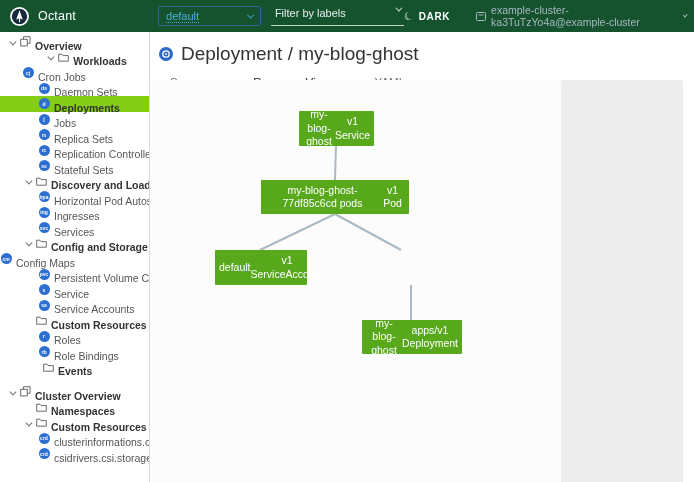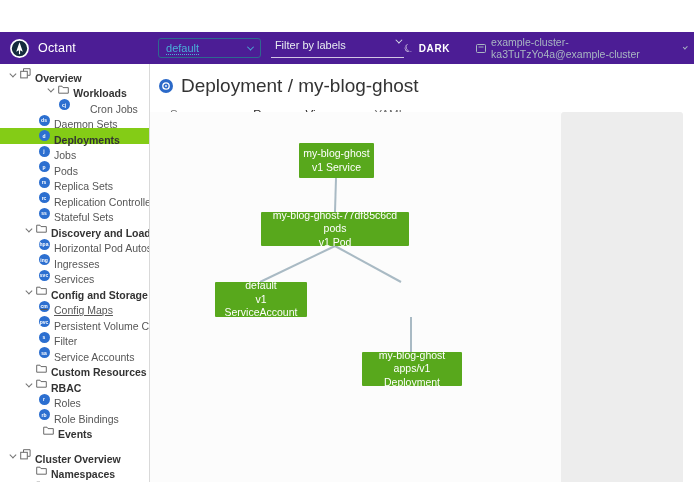--- a/index.html
+++ b/index.html
@@ -1,21 +1,21 @@
 <!DOCTYPE html>
 <html><head>
 <meta charset="utf-8">
 <style>
   * { margin:0; padding:0; box-sizing:border-box; }
   html,body { width:694px; height:482px; overflow:hidden; background:#fff;
               font-family:"Liberation Sans", sans-serif; }
 
   
-  .header { height:32px; background:#4c1d95; display:flex; align-items:center;
-            padding:0 8px 0 10px; position:relative;margin-top:32px; }
+  .header { height:32px; background:#14532d; display:flex; align-items:center;
+            padding:0 8px 0 10px; position:relative; }
   .logo-wrap { display:flex; align-items:center; }
   .logo-badge { width:19px; height:19px; }
   .app-name { color:#fff; font-size:12.5px; margin-left:9px; letter-spacing:.2px; }
   .ns-select { margin-left:82px; width:120px; height:20px; border:1px solid #2e688f;
                border-radius:3px; display:flex; align-items:center;
                justify-content:space-between; padding:0 7px; cursor:pointer; }
   .ns-select .val { color:#49afd9; font-size:11px; border-bottom:1px dotted #49afd9;
                     line-height:12px; }
   .chev-blue { width:5px; height:5px; border-right:1.4px solid #49afd9;
                border-bottom:1.4px solid #49afd9; transform:rotate(45deg) translate(-1px,-1px); }
@@ -71,22 +71,22 @@
          cursor:pointer; }
   .tab.active { color:#221f1f; border-bottom:3px solid #49afd9; margin-bottom:-1px; }
 
   
   .graph-area { position:absolute; left:0; top:48px; width:411px; bottom:0;
                 background:#fcfcfc; }
   .right-panel { position:absolute; left:411px; top:48px; width:122px; bottom:0;
                  background:#ededed; border-radius:3px 3px 0 0; }
   .edges-svg { position:absolute; left:0; top:0; }
   .gnode { position:absolute; color:#fff; font-size:10.5px; line-height:1.28;
-           display:flex; flex-direction:column; align-items:center;
-           justify-content:center; text-align:center; cursor:pointer;
+           display:flex; flex-direction:row; align-items:center;
+           text-align:center; cursor:pointer;
            border-radius:1px; padding:2px 4px; }
 </style>
 </head>
 <body>
 
 <div class="header">
   <div class="logo-wrap">
     <svg class="logo-badge" viewBox="0 0 20 20">
       <circle cx="10" cy="10" r="9" fill="#152b3e" stroke="#ffffff" stroke-width="1.8"></circle>
       <polygon points="10,3.5 13.5,13.5 10,11.5 6.5,13.5" fill="#ffffff"></polygon>
@@ -142,21 +142,21 @@
     <span class="chev-slot">
           <span class="chev-down"></span>
         </span>
     <span class="ric">
           <svg width="11" height="9" viewBox="0 0 11 9">
             <path d="M0.7 1.2 h3.3 l1 1.4 h5.3 v5.6 h-9.6 z" fill="none" stroke="#6b6b6b" stroke-width="1"></path>
           </svg>
         </span>
     <span class="slabel">Workloads</span>
   </div>
-      <div class="srow" style="padding-left: 58px; gap: 16px;">
+      <div class="srow" style="padding-left: 22px;">
 
     <span class="ric">
           <span class="badge">cj</span>
         </span>
     <span class="slabel">Cron Jobs</span>
   </div>
       <div class="srow" style="padding-left: 38px;">
 
     <span class="ric">
           <span class="badge">ds</span>
@@ -173,27 +173,20 @@
       <div class="srow" style="padding-left: 38px;">
 
     <span class="ric">
           <span class="badge">j</span>
         </span>
     <span class="slabel">Jobs</span>
   </div>
       <div class="srow" style="padding-left: 38px;">
 
     <span class="ric">
-          <span class="badge">p</span>
-        </span>
-    <span class="slabel">Pods</span>
-  </div>
-      <div class="srow" style="padding-left: 38px;">
-
-    <span class="ric">
           <span class="badge">rs</span>
         </span>
     <span class="slabel">Replica Sets</span>
   </div>
       <div class="srow" style="padding-left: 38px;">
 
     <span class="ric">
           <span class="badge">rc</span>
         </span>
     <span class="slabel">Replication Controllers</span>
@@ -241,69 +234,58 @@
     <span class="chev-slot">
           <span class="chev-down"></span>
         </span>
     <span class="ric">
           <svg width="11" height="9" viewBox="0 0 11 9">
             <path d="M0.7 1.2 h3.3 l1 1.4 h5.3 v5.6 h-9.6 z" fill="none" stroke="#6b6b6b" stroke-width="1"></path>
           </svg>
         </span>
     <span class="slabel">Config and Storage</span>
   </div>
-      <div class="srow" style="padding-left: 38px; text-decoration: underline;">
+      <div class="srow" style="">
 
     <span class="ric">
           <span class="badge">cm</span>
         </span>
     <span class="slabel">Config Maps</span>
   </div>
       <div class="srow" style="padding-left: 38px;">
 
     <span class="ric">
           <span class="badge">pvc</span>
         </span>
     <span class="slabel">Persistent Volume Claims</span>
   </div>
       <div class="srow" style="padding-left: 38px;">
 
     <span class="ric">
           <span class="badge">s</span>
         </span>
-    <span class="slabel">Filter</span>
+    <span class="slabel">Service</span>
   </div>
       <div class="srow" style="padding-left: 38px;">
 
     <span class="ric">
           <span class="badge">sa</span>
         </span>
     <span class="slabel">Service Accounts</span>
   </div>
       <div class="srow bold" style="padding-left: 21px;">
     <span class="chev-slot">
           <span class="chev-down" style="visibility: hidden;"></span>
         </span>
     <span class="ric">
           <svg width="11" height="9" viewBox="0 0 11 9">
             <path d="M0.7 1.2 h3.3 l1 1.4 h5.3 v5.6 h-9.6 z" fill="none" stroke="#6b6b6b" stroke-width="1"></path>
           </svg>
         </span>
     <span class="slabel">Custom Resources</span>
-  </div>
-      <div class="srow bold" style="padding-left: 21px;">
-    <span class="chev-slot">
-          <span class="chev-down"></span>
-        </span>
-    <span class="ric">
-          <svg width="11" height="9" viewBox="0 0 11 9">
-            <path d="M0.7 1.2 h3.3 l1 1.4 h5.3 v5.6 h-9.6 z" fill="none" stroke="#6b6b6b" stroke-width="1"></path>
-          </svg>
-        </span>
-    <span class="slabel">RBAC</span>
   </div>
       <div class="srow" style="padding-left: 38px;">
 
     <span class="ric">
           <span class="badge">r</span>
         </span>
     <span class="slabel">Roles</span>
   </div>
       <div class="srow" style="padding-left: 38px;">
 

